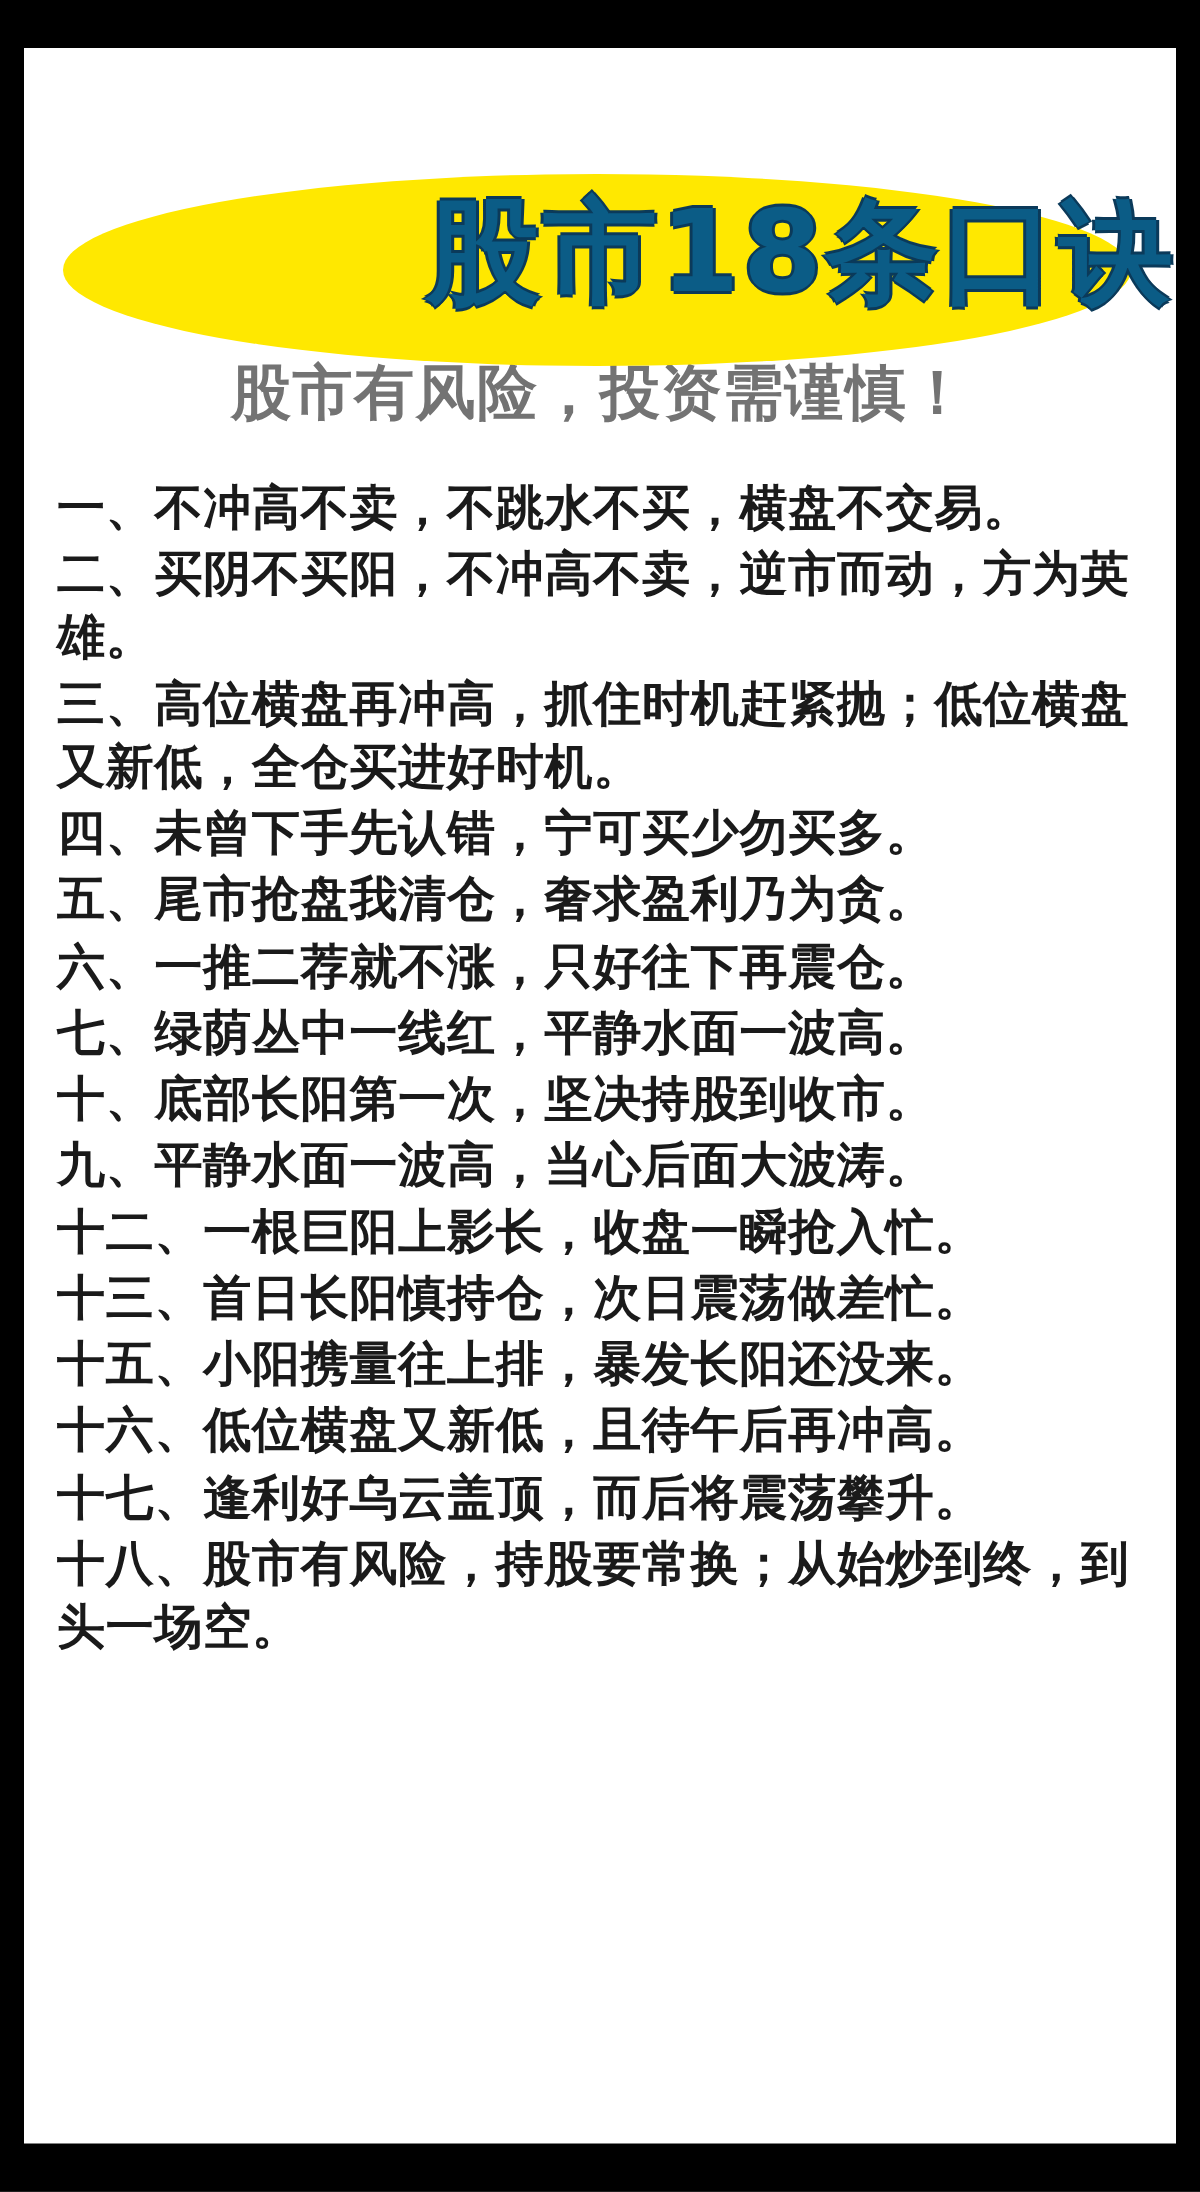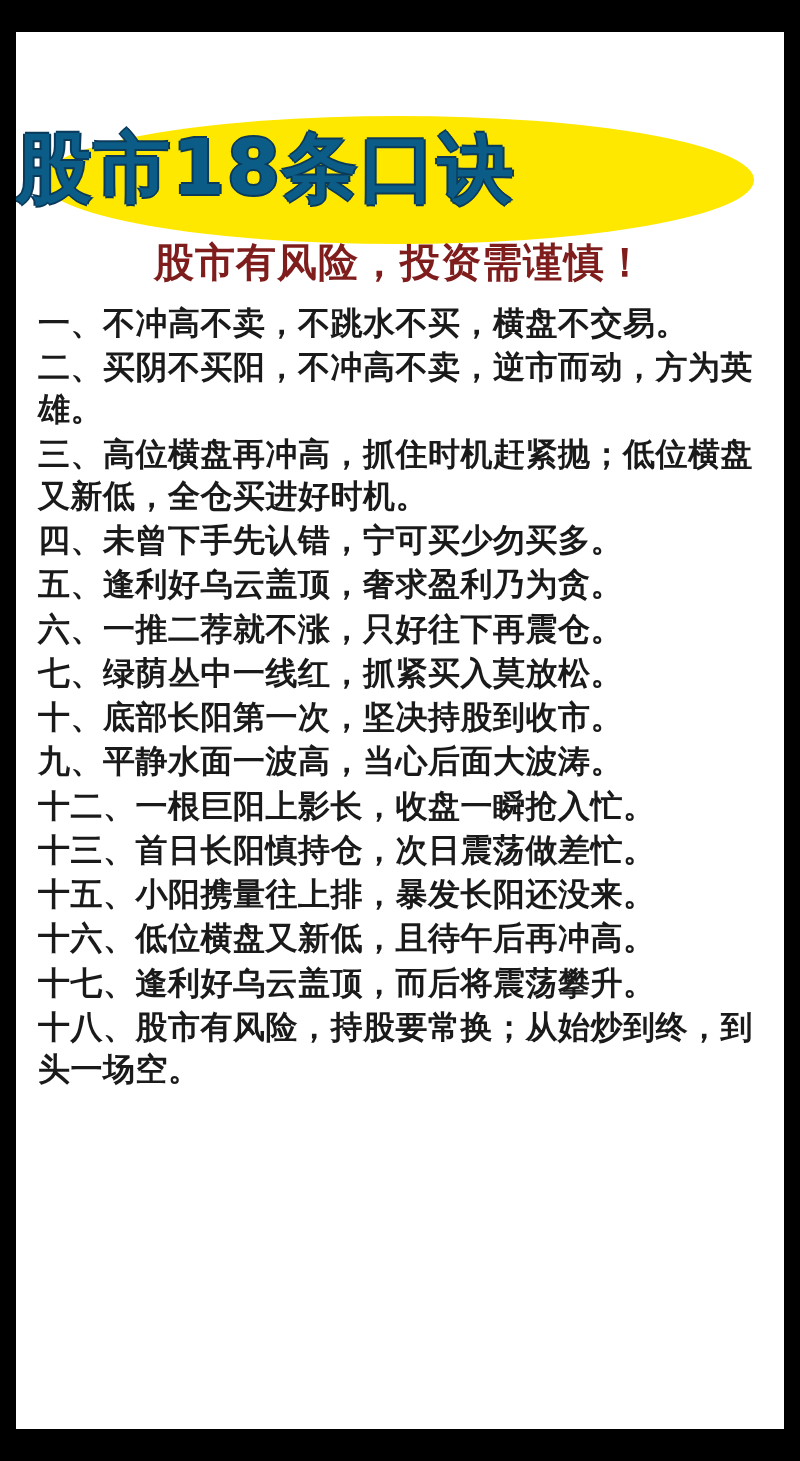--- a/index.html
+++ b/index.html
@@ -42,43 +42,43 @@
     width: 712px;
     height: 128px;
     background: #ffe800;
     border-radius: 50%;
   }
   .title-text {
     position: absolute;
     left: 0;
     top: 72px;
     width: 768px;
-    text-align: left;
+    text-align: right;
     font-family: "DejaVu Sans", sans-serif;
     font-size: 76px;
     font-weight: bold;
     letter-spacing: 2px;
     color: #0b5c86;
     line-height: 1;
     text-shadow:
       -2px 0 #0b3a5a, 2px 0 #0b3a5a, 0 -2px #0b3a5a, 0 2px #0b3a5a;
     white-space: nowrap;
   }
   .subtitle {
     margin-top: 34px;
     text-align: center;
     font-family: "DejaVu Sans", sans-serif;
     font-size: 40px;
     font-weight: bold;
-    color: #7f1d1d;
+    color: #737373;
     letter-spacing: 1px;
     line-height: 1.1;
   }
   .rules {
-    margin: 18px 22px 0 22px;
+    margin: 33px 22px 0 22px;
   }
   .rule {
     font-family: "DejaVu Sans", sans-serif;
     font-size: 32px;
     font-weight: bold;
     color: #1a1a1a;
     line-height: 1.32;
     letter-spacing: 0.5px;
     margin: 0 0 2px 0;
     text-align: left;
@@ -95,23 +95,23 @@
       <div class="title-text">股市18条口诀</div>
     </div>
 
     <div class="subtitle">股市有风险，投资需谨慎！</div>
 
     <div class="rules">
       <p class="rule">一、不冲高不卖，不跳水不买，横盘不交易。</p>
       <p class="rule">二、买阴不买阳，不冲高不卖，逆市而动，方为英雄。</p>
       <p class="rule">三、高位横盘再冲高，抓住时机赶紧抛；低位横盘又新低，全仓买进好时机。</p>
       <p class="rule">四、未曾下手先认错，宁可买少勿买多。</p>
-      <p class="rule">五、逢利好乌云盖顶，奢求盈利乃为贪。</p>
+      <p class="rule">五、尾市抢盘我清仓，奢求盈利乃为贪。</p>
       <p class="rule">六、一推二荐就不涨，只好往下再震仓。</p>
-      <p class="rule">七、绿荫丛中一线红，抓紧买入莫放松。</p>
+      <p class="rule">七、绿荫丛中一线红，平静水面一波高。</p>
       <p class="rule">十、底部长阳第一次，坚决持股到收市。</p>
       <p class="rule">九、平静水面一波高，当心后面大波涛。</p>
       <p class="rule">十二、一根巨阳上影长，收盘一瞬抢入忙。</p>
       <p class="rule">十三、首日长阳慎持仓，次日震荡做差忙。</p>
       <p class="rule">十五、小阳携量往上排，暴发长阳还没来。</p>
       <p class="rule">十六、低位横盘又新低，且待午后再冲高。</p>
       <p class="rule">十七、逢利好乌云盖顶，而后将震荡攀升。</p>
       <p class="rule">十八、股市有风险，持股要常换；从始炒到终，到头一场空。</p>
     </div>
 

